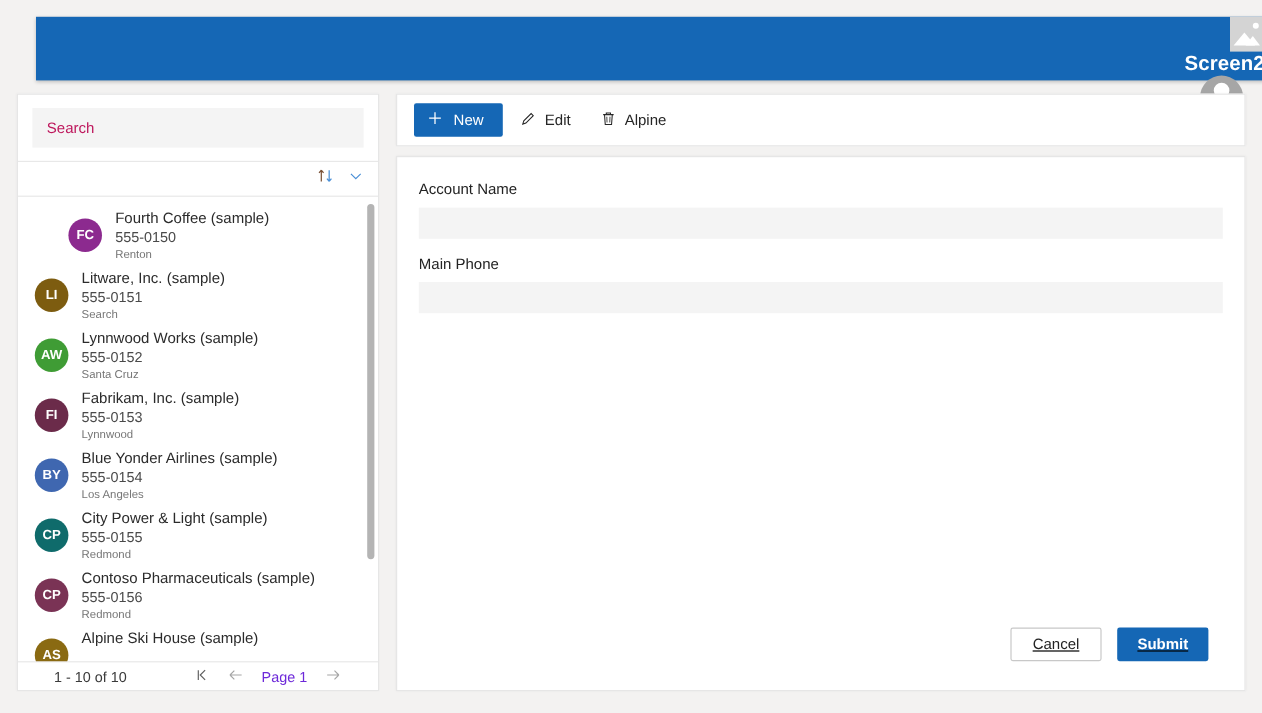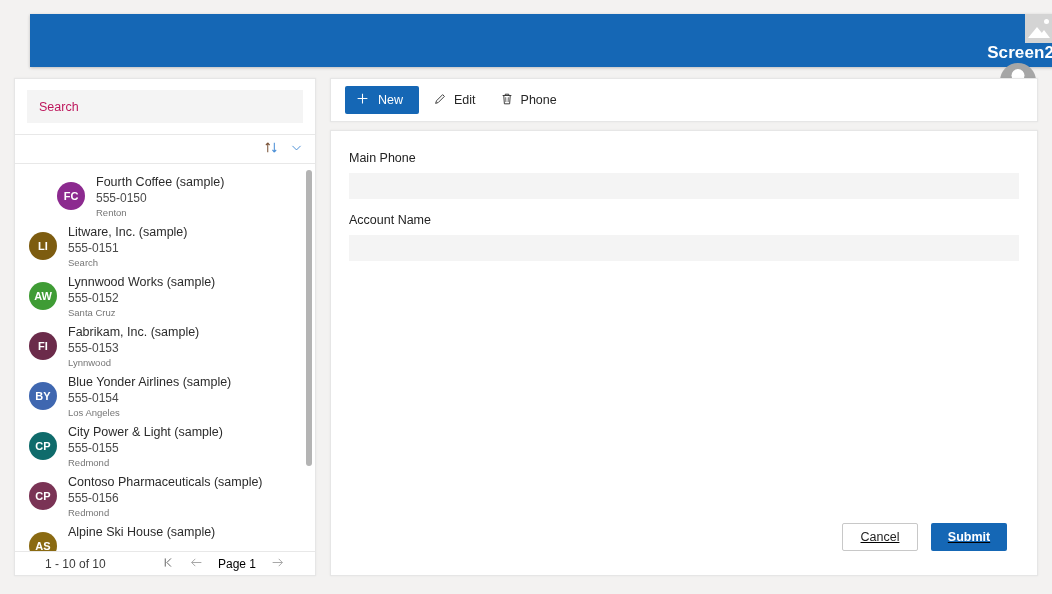--- a/index.html
+++ b/index.html
@@ -191,21 +191,21 @@
     padding: 0 30px;
     font-size: 12px;
     color: #3b3b3b;
   }
   .pager-spacer { flex: 1; }
   .pager-ctrls {
     display: flex;
     align-items: center;
     gap: 14px;
   }
-  .pager-label { font-size: 12px; color: #000000; }
+  .pager-label { font-size: 12px; color: #6d28d9; }
 
   
   .toolbar {
     position: absolute;
     left: 330px; top: 78px;
     width: 708px; height: 44px;
     background: #ffffff;
     border: 1px solid #e6e6e6;
     display: flex;
     align-items: center;
@@ -462,36 +462,36 @@
 
     <button class="tb-btn">
       <span>
         <svg width="14" height="14" viewBox="0 0 16 16">
           <path d="M3 4 L13 4" stroke="#262626" stroke-width="1"></path>
           <path d="M6 4 L6 2.5 L10 2.5 L10 4" stroke="#262626" stroke-width="1" fill="none"></path>
           <path d="M4.3 4 L5 13.5 L11 13.5 L11.7 4" stroke="#262626" stroke-width="1" fill="none"></path>
           <path d="M6.5 6 L6.7 11.5 M9.5 6 L9.3 11.5" stroke="#262626" stroke-width="0.8"></path>
         </svg>
       </span>
-      <span>Phone</span>
+      <span>Alpine</span>
     </button>
   </div>
 
   <div class="form-panel">
+
+    <div class="field">
+      <div class="field-label">Account Name</div>
+      <input class="field-input" type="text" value="" style="">
+    </div>
 
     <div class="field">
       <div class="field-label">Main Phone</div>
       <input class="field-input" type="text" value="" style="">
     </div>
 
-    <div class="field">
-      <div class="field-label">Account Name</div>
-      <input class="field-input" type="text" value="" style="">
-    </div>
-
 
     <div class="form-spacer"></div>
 
     <div class="form-actions">
       <button class="btn-cancel">Cancel</button>
       <button class="btn-submit">Submit</button>
     </div>
   </div>
 
 </div>

